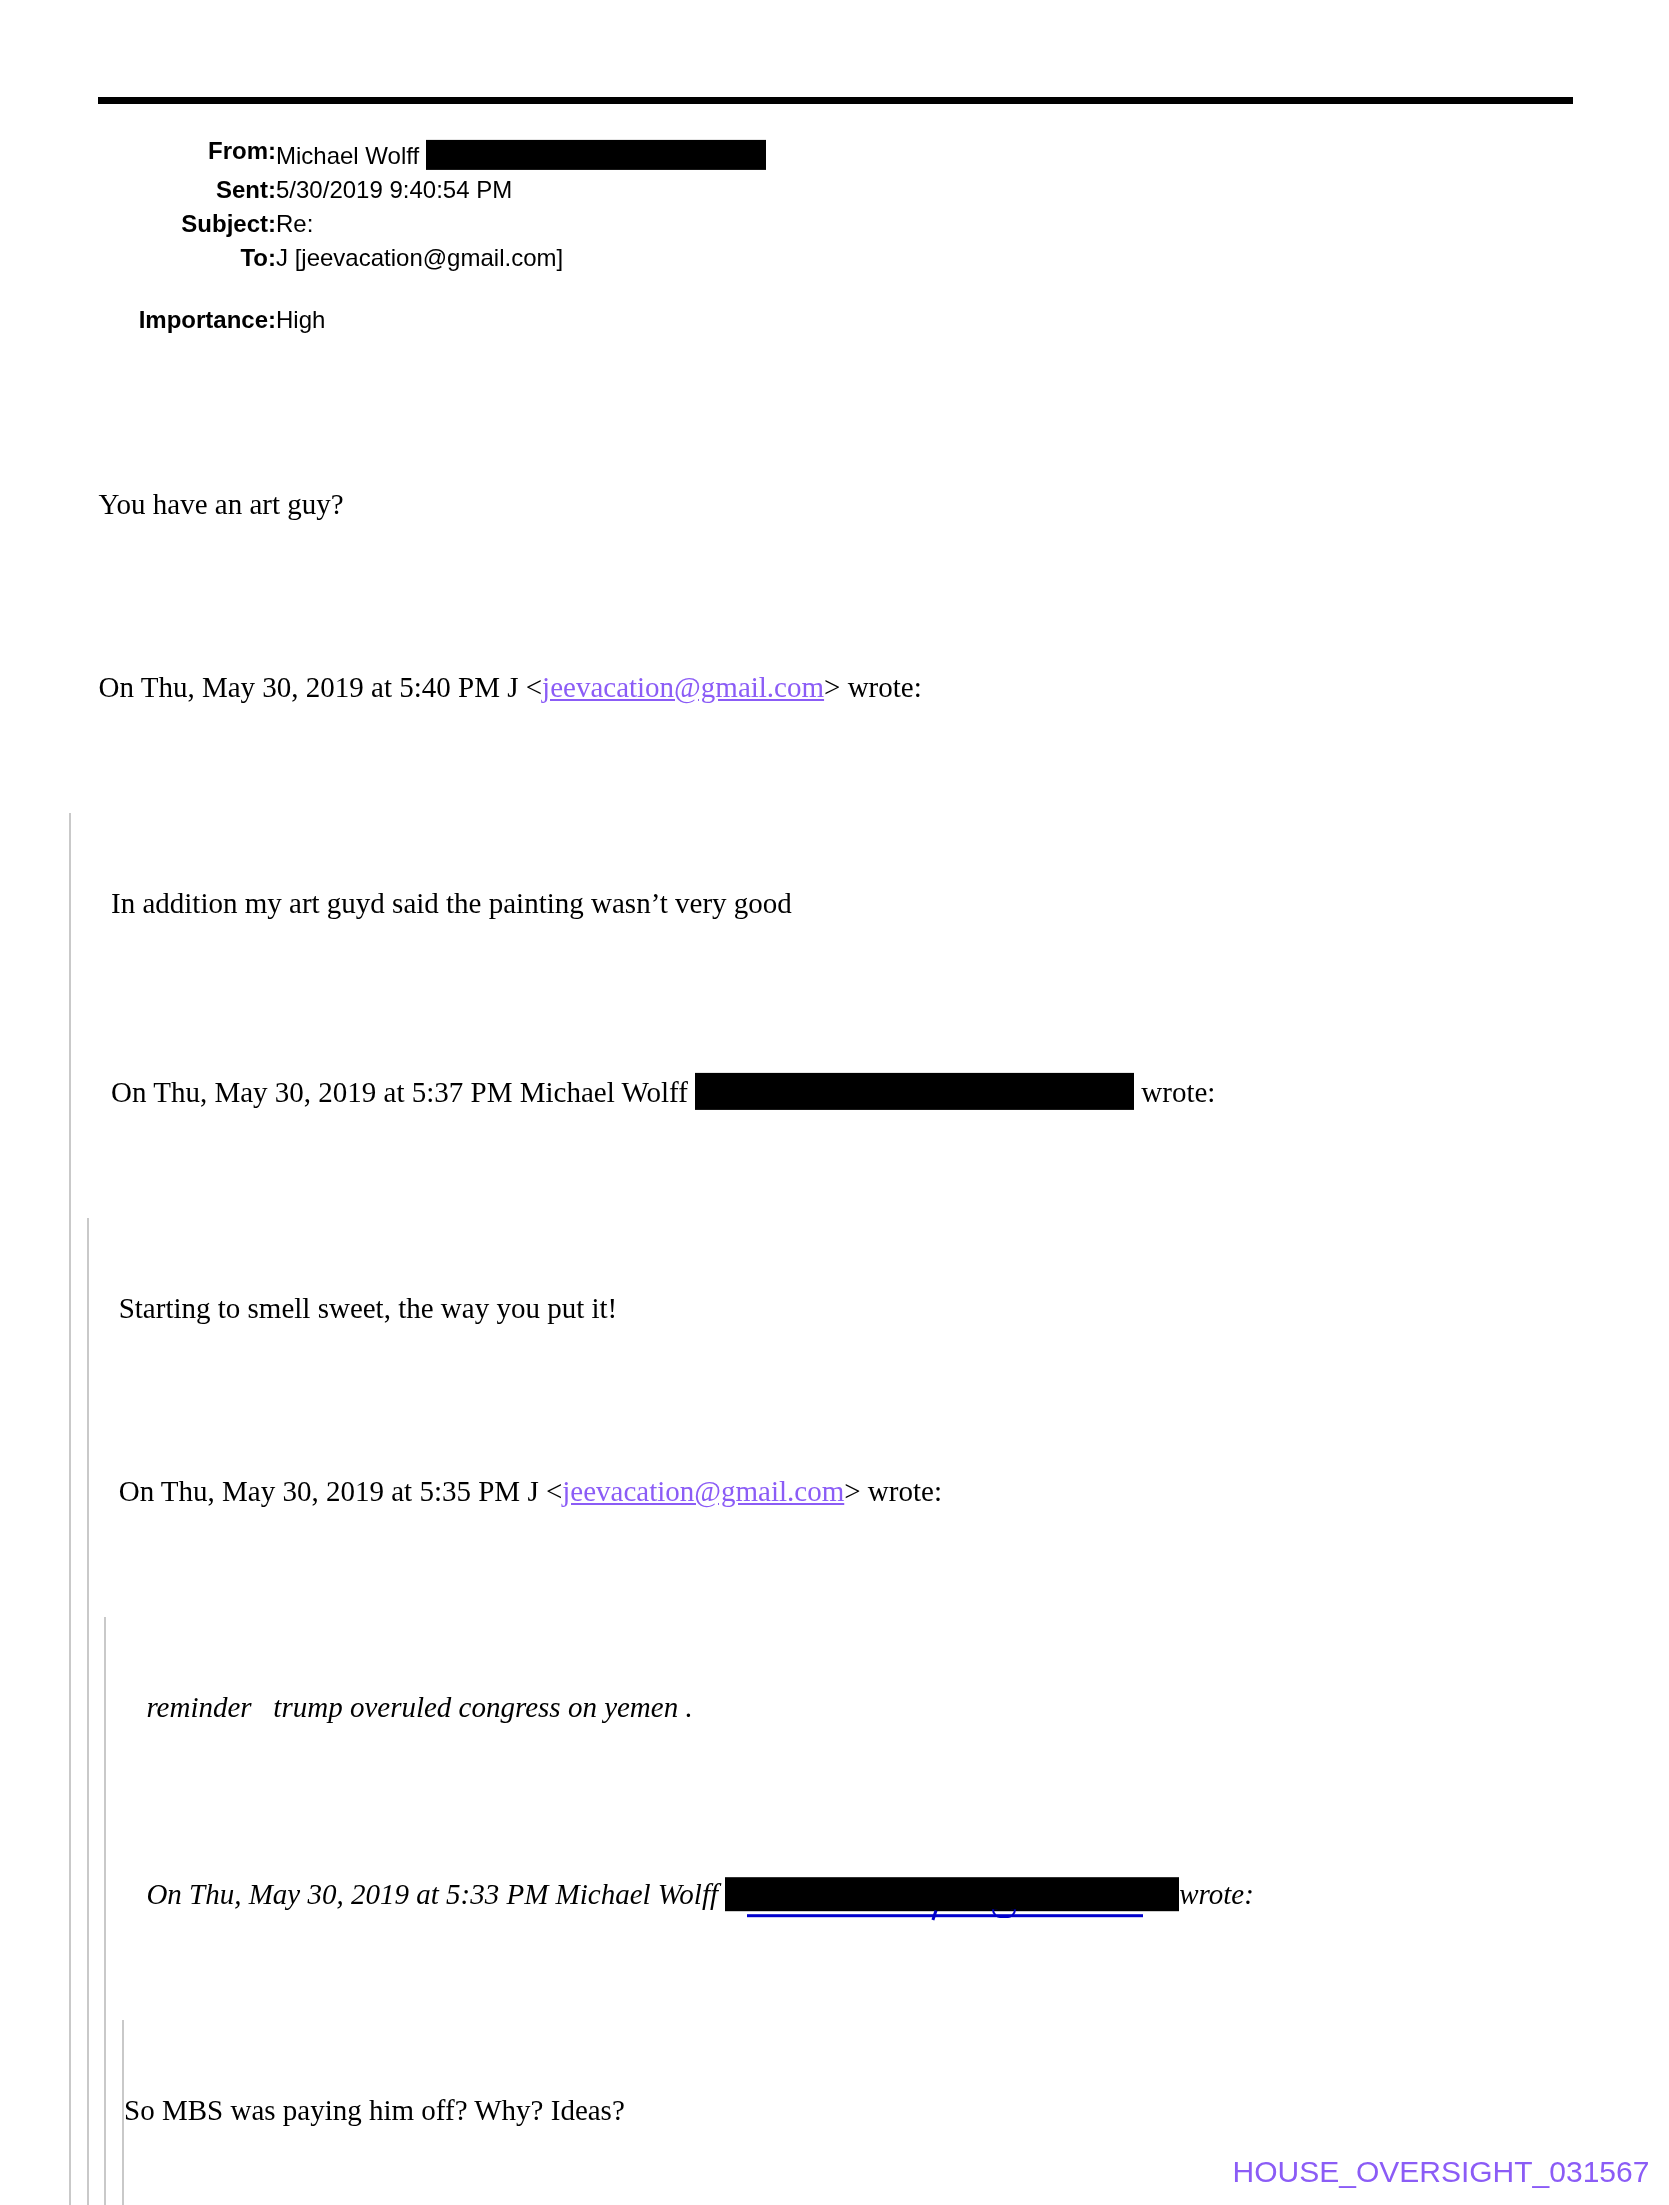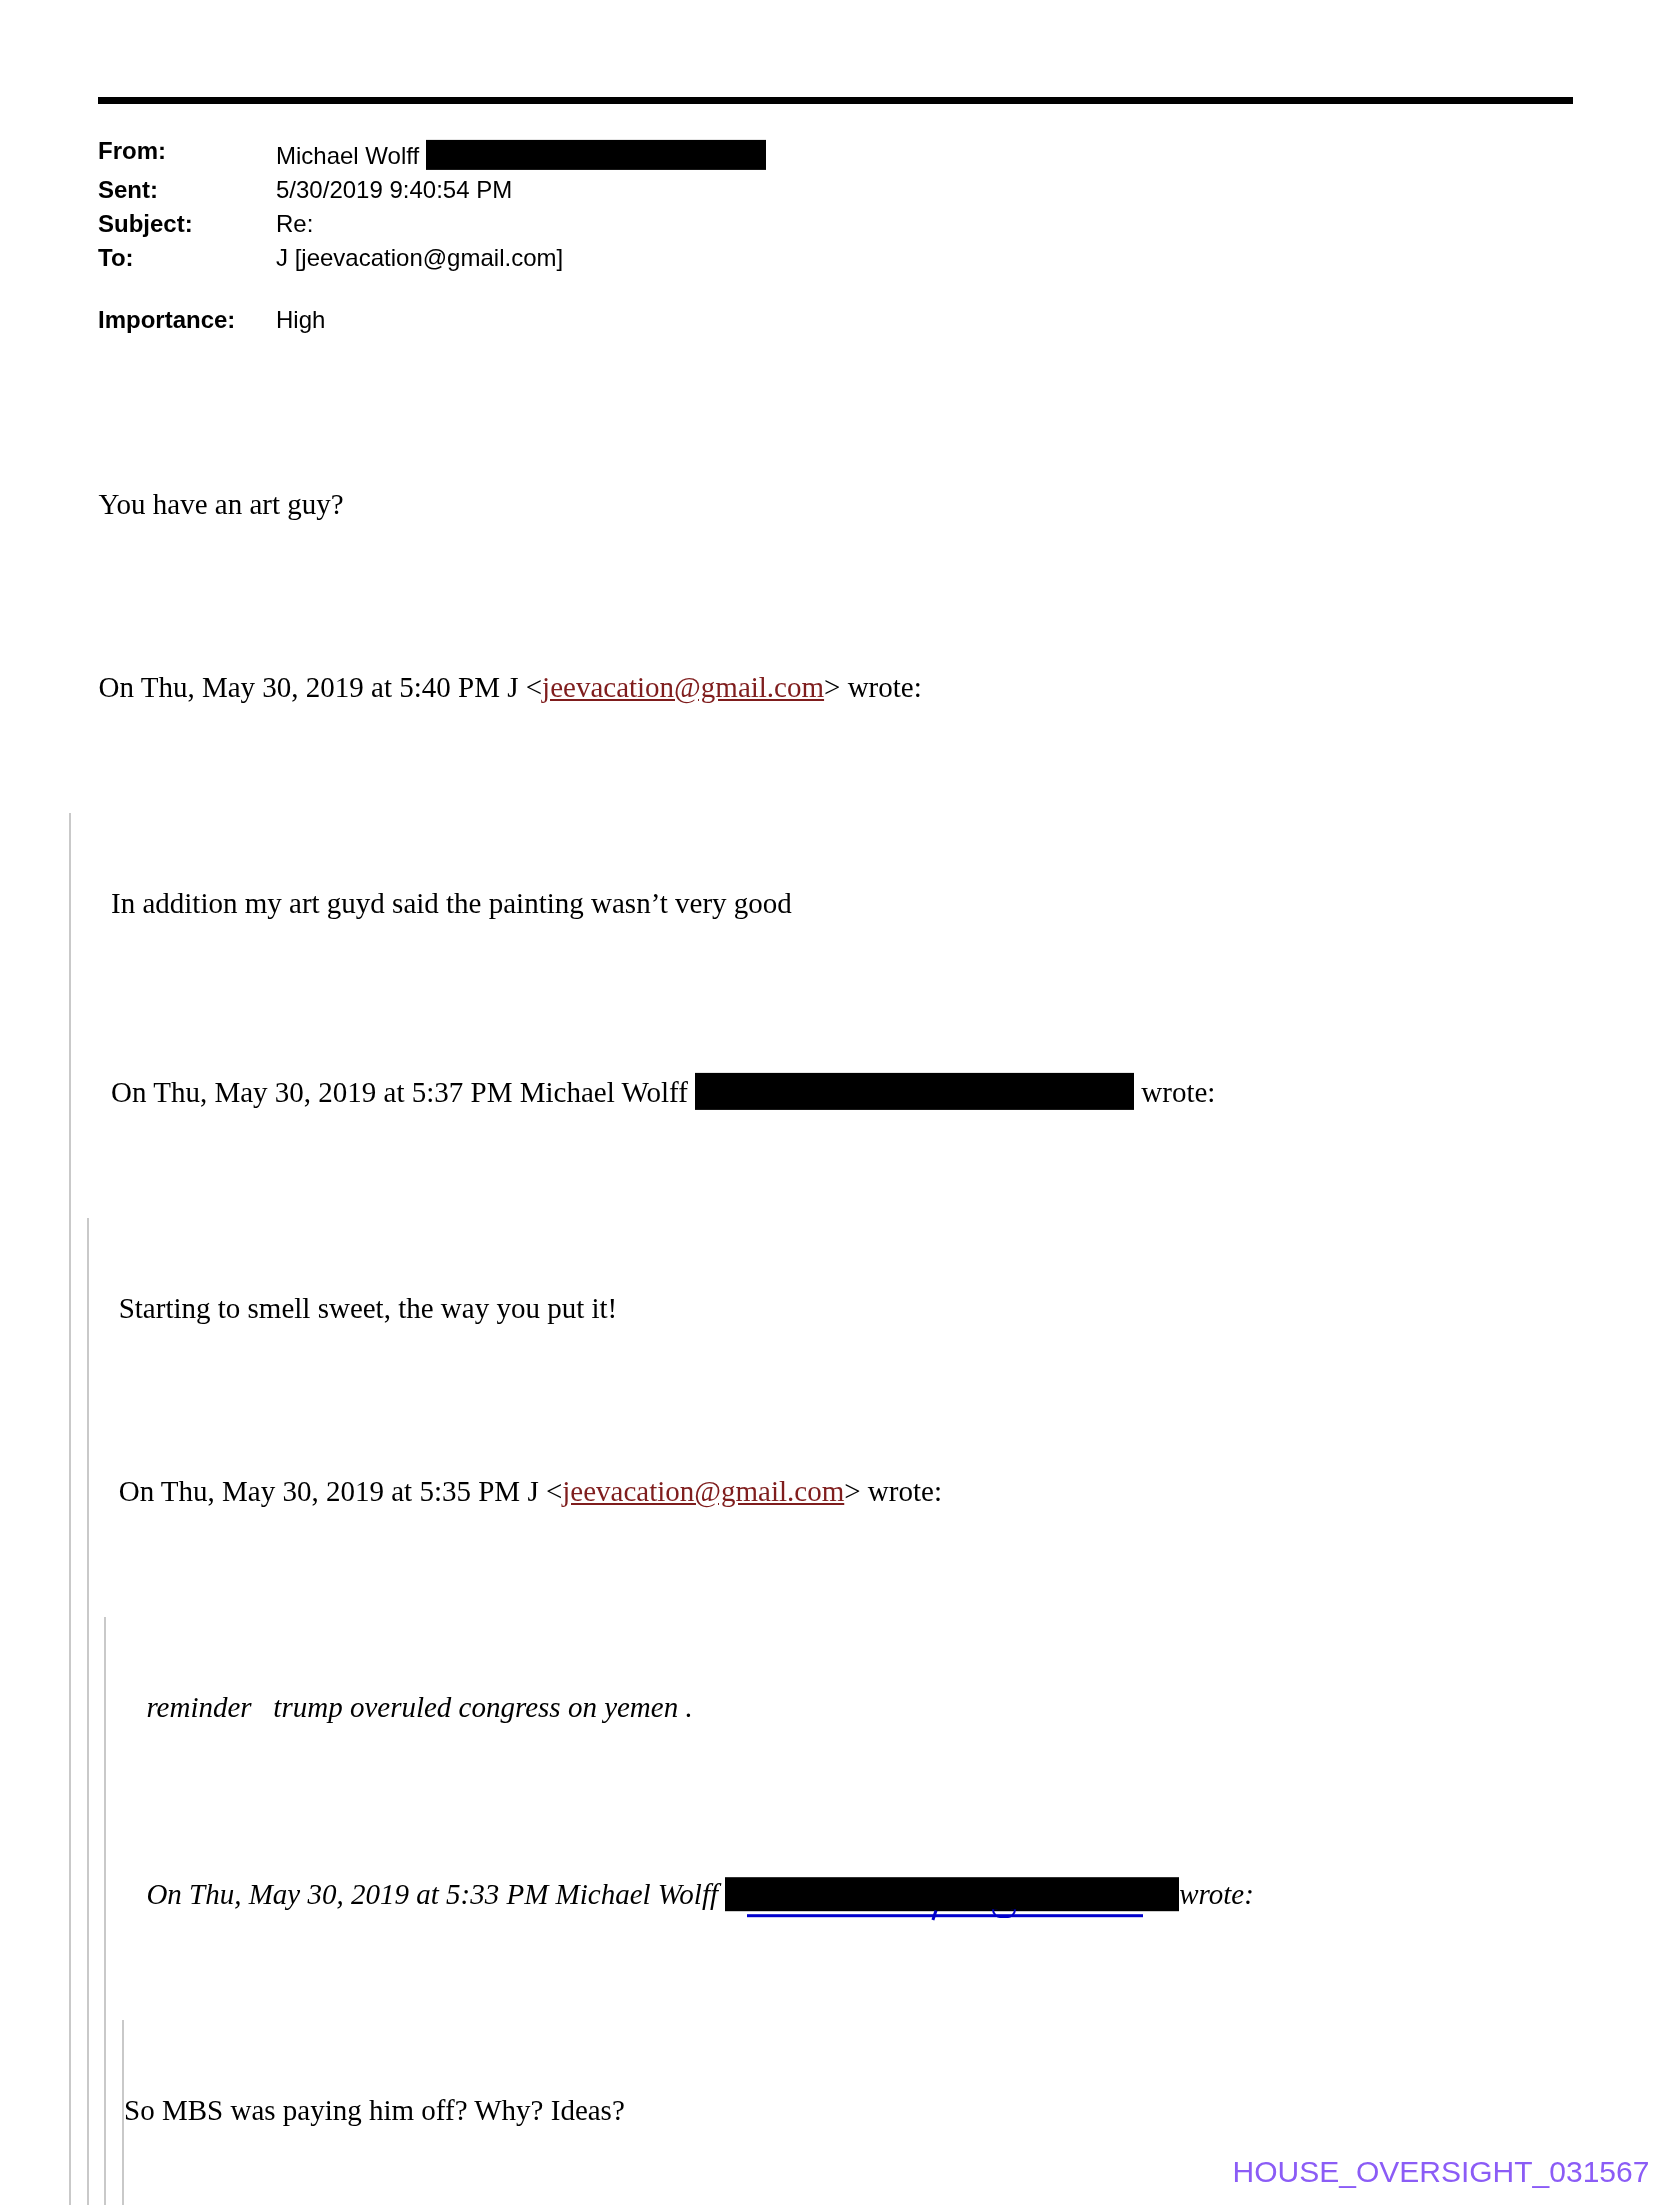--- a/index.html
+++ b/index.html
@@ -20,21 +20,21 @@
   }
   
   .hdr{
     position:absolute;
     left:98px; top:134px;
     font-family:"Liberation Sans", sans-serif;
     font-size:24px;
     line-height:34px;
   }
   .hdr-row{display:flex;}
-  .hdr-label{width:178px;font-weight:bold;}
+  .hdr-label{width:178px;font-weight:bold;text-align:right;}
   .hdr-value{white-space:pre;}
   .importance-row{margin-top:27.5px;}
   
   .redact{
     display:inline-block;
     background:#000;
     vertical-align:baseline;
   }
   .r-hdr{width:340px;height:30px;transform:translateY(5.9px);margin-left:6.5px;}
   .r-537{width:439px;height:37px;transform:translateY(7.9px);}
@@ -68,21 +68,21 @@
   blockquote.q blockquote.q{margin-left:15.7px;}
   .p1{padding-left:40px;}
   .p2{padding-left:30px;}
   .p3{padding-left:40px;font-style:italic;}
   .p4{}
   .gap-open{margin-top:25px;}
   .gap-60{margin-top:39px;}
   .gap-55{margin-top:36px;}
   .gap-57{margin-top:37px;}
   .q-end-pad{padding-bottom:9.8px;}
-  .lnk{color:#7f1d1d;text-decoration:underline;cursor:pointer;}
+  .lnk{color:#8b5cf6;text-decoration:underline;cursor:pointer;}
   
   .footer{
     position:absolute;
     top:2155px; right:19.6px;
     font-family:"Liberation Sans", sans-serif;
     font-size:30px;
     color:#8b5cf6;
   }
 </style>
 </head>

